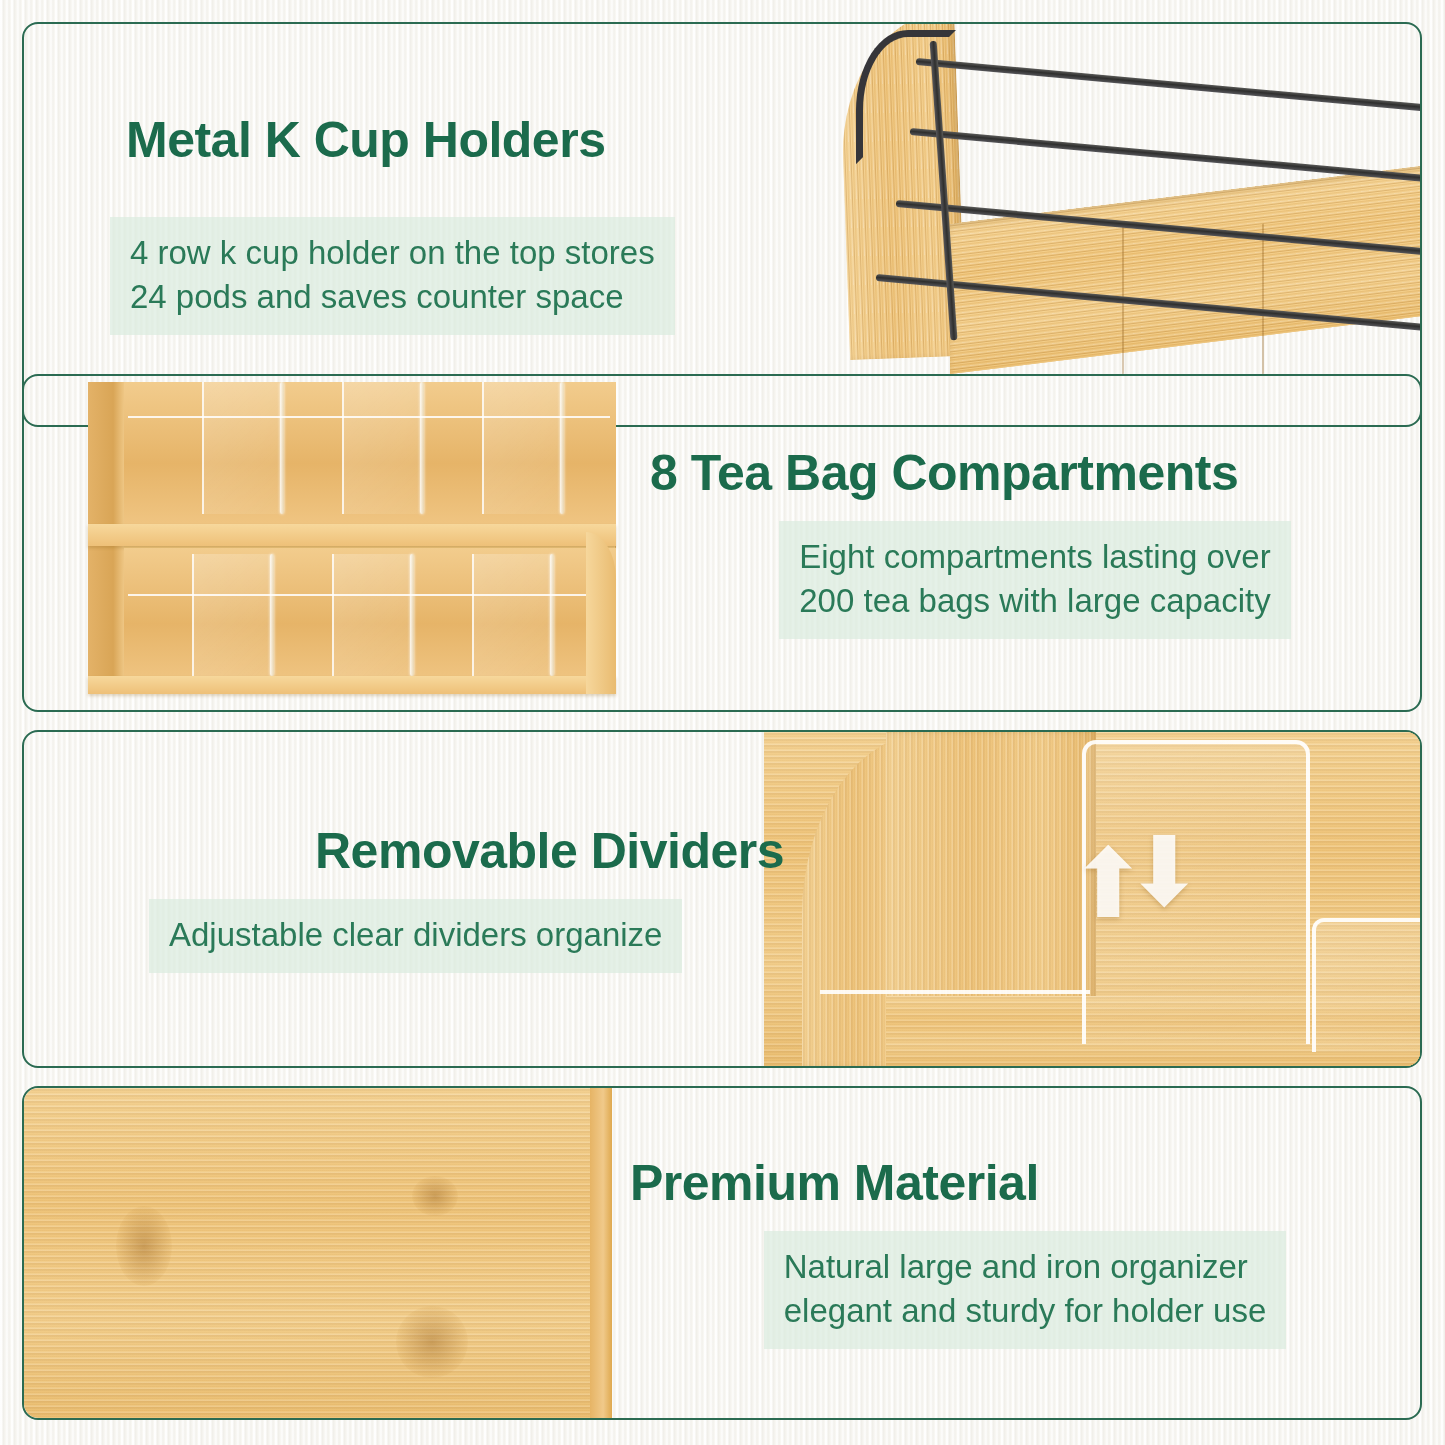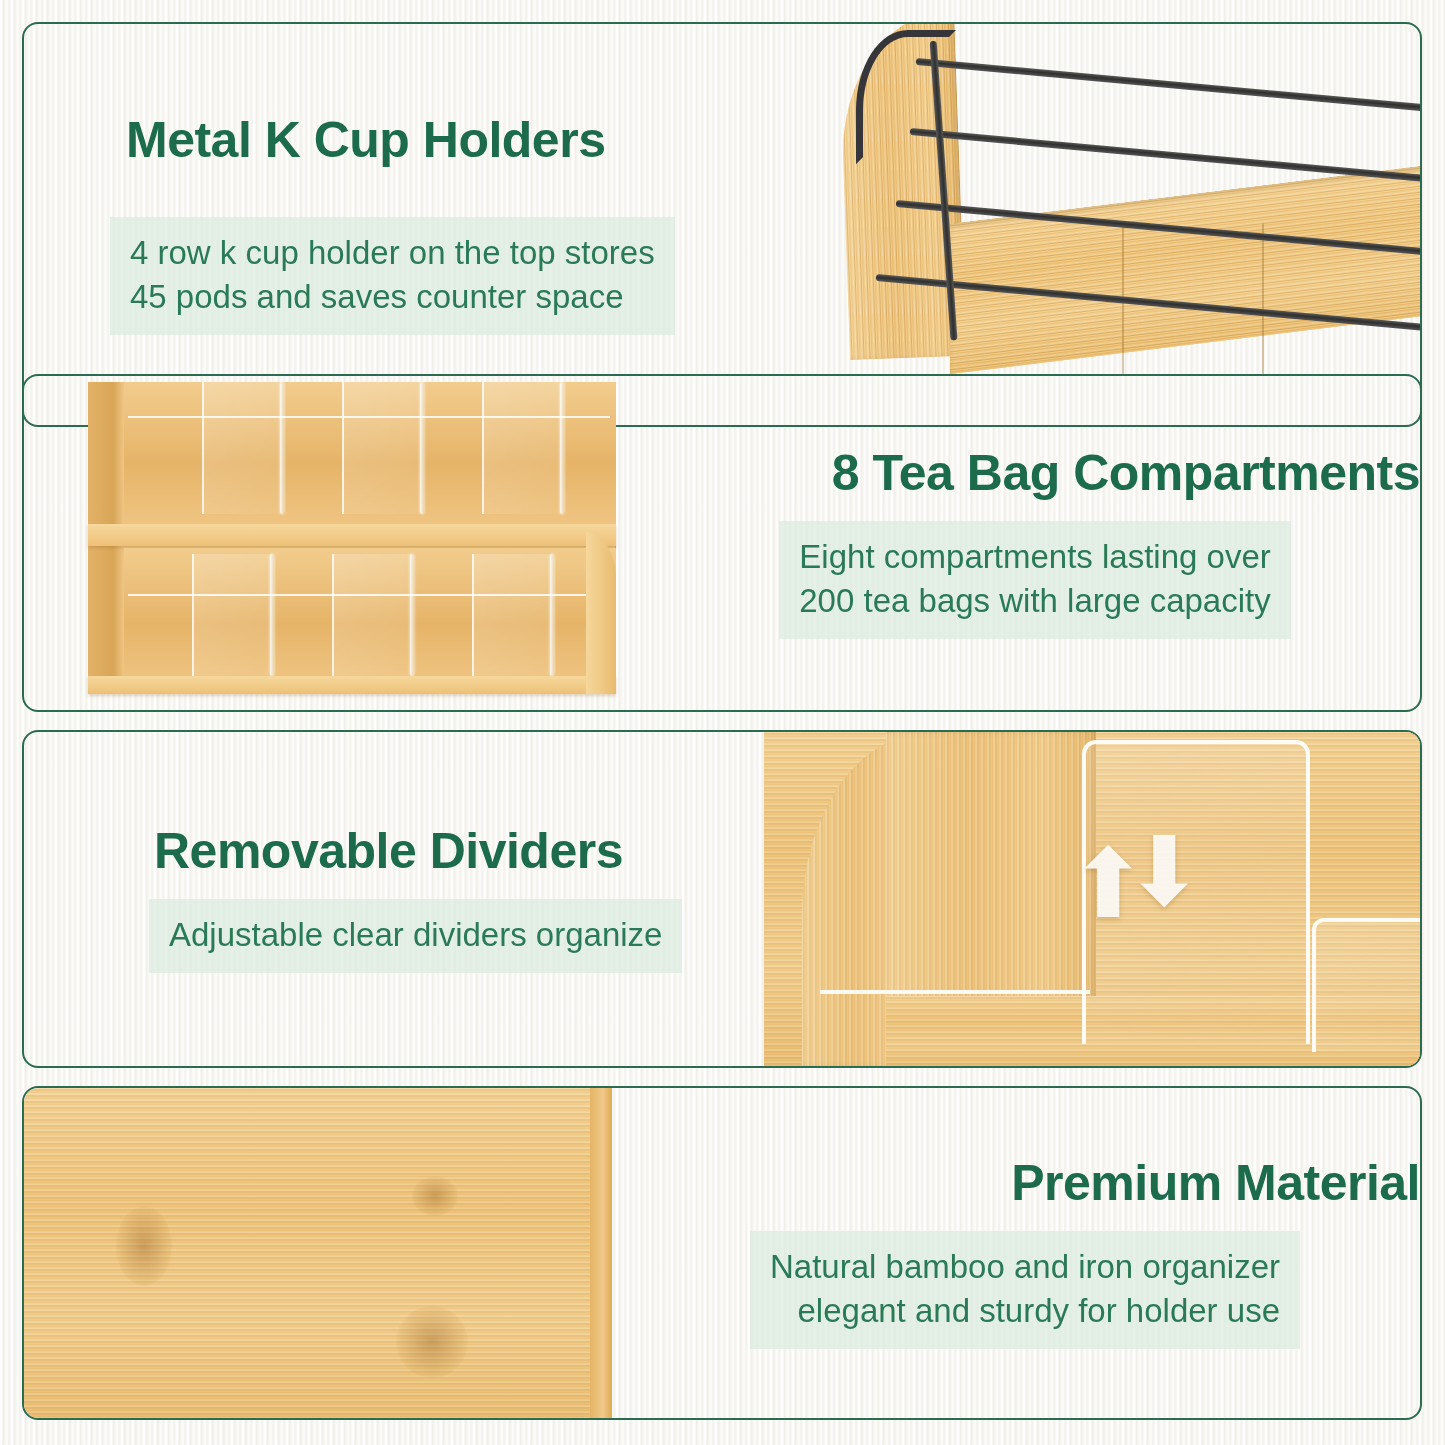--- a/index.html
+++ b/index.html
@@ -72,21 +72,21 @@
     font-size: 33px;
     line-height: 1.33;
     background: rgba(219,235,223,0.72);
     padding: 14px 20px 16px 20px;
     margin: 0;
     display: inline-block;
   }
   .subtext .line { display: block; white-space: nowrap; }
 
   .align-center { text-align: center; }
-  .headline.c, .subtext.c { text-align: right; }
+  .headline.c, .subtext.c { text-align: left; }
 
   
   .photo { position: absolute; }
 
   
   .bamboo {
     background-color: #e8b760;
     background-image:
       repeating-linear-gradient(180deg,
         rgba(255,255,255,0.30) 0px,
@@ -272,21 +272,21 @@
 
       <div class="rail" style="left:96px; top:20px; width: 300px; transform: rotate(86deg); transform-origin: 6px 3px;"></div>
       <div class="rail-arc" style="left:24px; top:6px; width:86px; height:120px;"></div>
     </div>
 
     <div class="text-col left" style="width: 800px;">
       <h2 class="headline" style="padding-left:102px;">Metal K Cup Holders</h2>
       <div style="padding-left:86px;margin-top:28px;">
         <p class="subtext">
           <span class="line">4 row k cup holder on the top stores</span>
-          <span class="line">45 pods and saves counter space</span>
+          <span class="line">24 pods and saves counter space</span>
         </p>
       </div>
     </div>
   </section>
 
   <section class="panel" id="panel-2">
 
     <div class="photo" id="photo-organizer">
       <div class="bamboo org-body"></div>
       <div class="org-sidepanel"></div>
@@ -334,21 +334,21 @@
 
       <div class="clear-divider" style="left:318px; top:8px; width:220px; height:300px;"></div>
       <div class="clear-divider" style="left:548px; top:186px; width:112px; height:130px; border-radius:12px 0 0 0;"></div>
       <div class="glass-front" style="left:56px; top:258px; width:270px; height:4px; background:rgba(255,255,255,0.9);"></div>
 
       <span class="arrow-glyph" style="left:304px; top:104px;">⬆</span>
       <span class="arrow-glyph" style="left:360px; top:92px;">⬇</span>
     </div>
 
     <div class="text-col left" style="width: 760px;">
-      <h2 class="headline" style="padding-left:130px;">Removable Dividers</h2>
+      <h2 class="headline" style="padding-left:130px;text-align:right;">Removable Dividers</h2>
       <div style="padding-left:104px;margin-left:21px;">
         <p class="subtext">
           <span class="line">Adjustable clear dividers organize</span>
         </p>
       </div>
     </div>
   </section>
 
   <section class="panel" id="panel-4">
 
@@ -358,20 +358,20 @@
         <div class="knot" style="left:388px; top:88px; width:46px; height:40px;"></div>
         <div class="knot" style="left:372px; top:218px; width:72px; height:72px;"></div>
       </div>
       <div class="board-edge"></div>
     </div>
 
     <div class="text-col right align-center" style="width: 790px;">
       <h2 class="headline c">Premium Material</h2>
       <div style="text-align:center;">
         <p class="subtext c">
-          <span class="line">Natural bamboo and iron organizer</span>
+          <span class="line">Natural large and iron organizer</span>
           <span class="line">elegant and sturdy for holder use</span>
         </p>
       </div>
     </div>
   </section>
 
 </div>
 
 </body></html>

